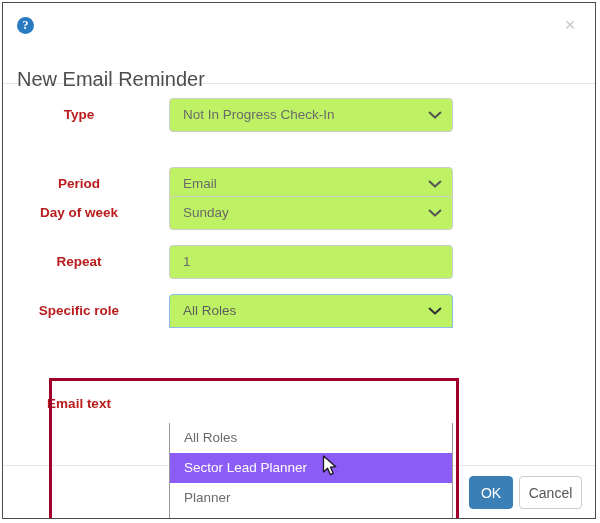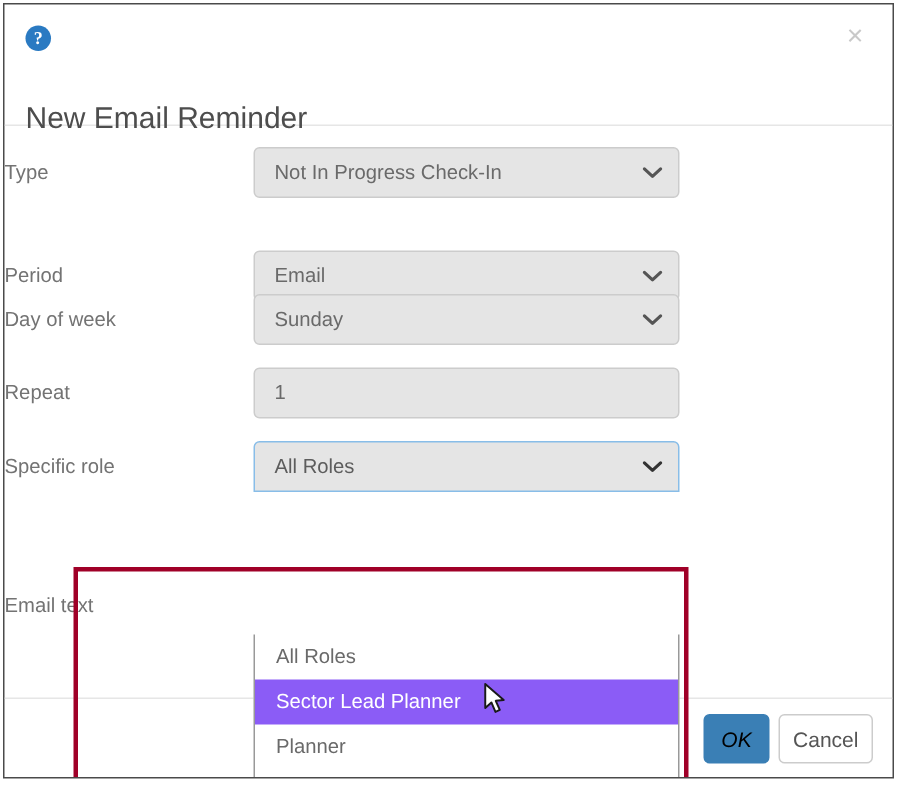--- a/index.html
+++ b/index.html
@@ -82,42 +82,42 @@
   .form-row {
     position: absolute;
     left: 0;
     width: 100%;
     height: 34px;
   }
   .form-label {
     position: absolute;
     left: 0;
     width: 152px;
-    text-align: left;
+    text-align: center;
     line-height: 34px;
     font-size: 13.5px;
-    font-weight: normal;
-    color: #737373;
+    font-weight: bold;
+    color: #b91c1c;
     white-space: nowrap;
     overflow: hidden;
     direction: rtl;
   }
   .form-control-wrap {
     position: absolute;
     left: 166px;
     width: 284px;
     height: 34px;
   }
   .form-control {
     width: 100%;
     height: 34px;
     box-sizing: border-box;
     border: 1px solid #cccccc;
     border-radius: 4px;
-    background: #e5e5e5;
+    background: #bef264;
     font-family: "Liberation Sans", sans-serif;
     font-size: 13.5px;
     color: #6a6a6a;
     padding: 0 28px 0 13px;
     line-height: 32px;
     white-space: nowrap;
     overflow: hidden;
     text-overflow: ellipsis;
     cursor: default;
   }
@@ -209,22 +209,21 @@
     font-family: "Liberation Sans", sans-serif;
     font-size: 14px;
     cursor: pointer;
     padding: 0;
   }
   .btn-ok {
     right: 82px;
     width: 44px;
     background: #3a7fb5;
     border: 1px solid #3a7fb5;
-    color: #000000;
-    font-style: italic;
+    color: #ffffff;
   }
   .btn-cancel {
     right: 13px;
     width: 63px;
     background: #ffffff;
     border: 1px solid #cccccc;
     color: #555555;
   }
 </style>
 </head>

